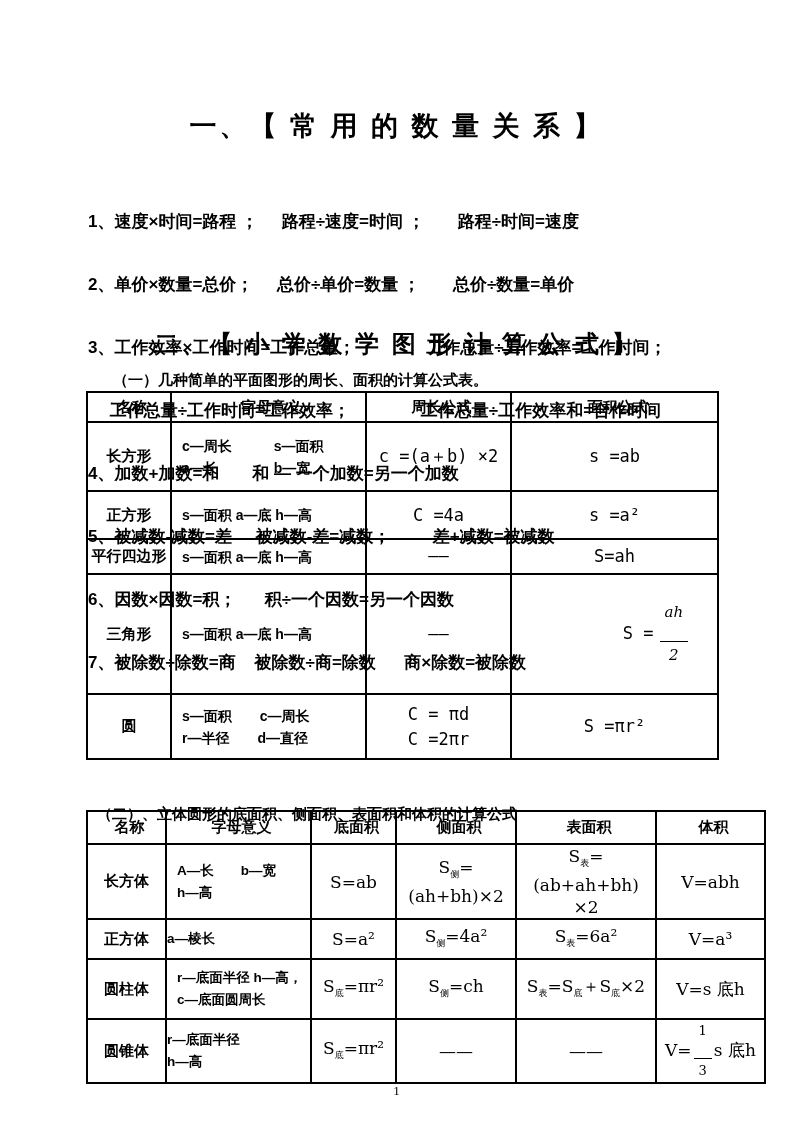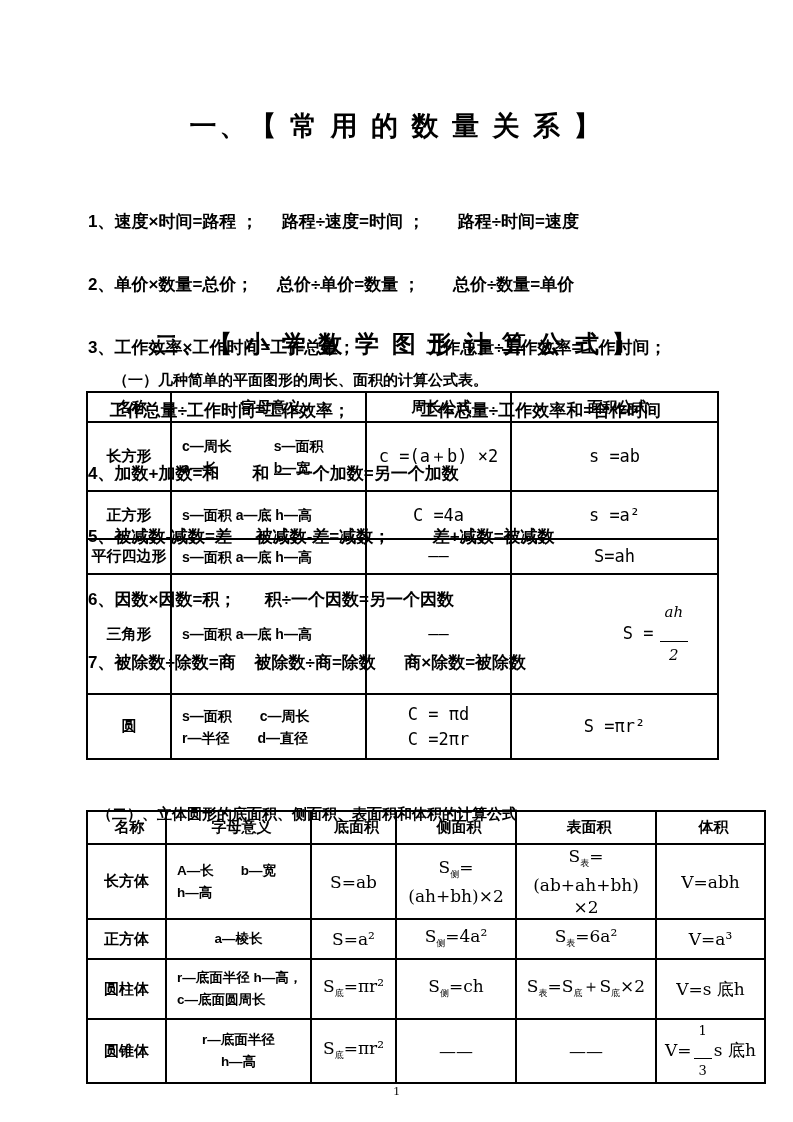--- a/index.html
+++ b/index.html
@@ -26,21 +26,21 @@
   table { position:absolute; border-collapse:collapse; table-layout:fixed; }
   td { border:2px solid #000; vertical-align:middle; text-align:center; overflow:hidden; }
   #t1 { left:86px; top:391px; width:631px; }
   #t2 { left:86px; top:810px; width:678px; }
   .hdr td { font-size:15px; font-weight:bold;padding-left:6px; }
   .name-cell { font-size:15px; font-weight:bold;margin-left:20px; }
   .letters-cell {
     text-align:left; padding-left:10px; font-size:14px; font-weight:bold;
     white-space:pre-wrap; line-height:22px;
   }
-  .letters-center { text-align:center; padding-left:0;margin-top:20px; }
+  .letters-center { padding-left:0;margin-top:20px; }
   .fcell {
     font-family:"DejaVu Sans Mono", monospace; font-size:17px;
     white-space:pre-wrap; line-height:25px;
   }
   .fcell2 {
     font-family:"DejaVu Serif", serif; font-size:17px; line-height:22px;
   }
   .fcell2 span { white-space:pre-wrap; }
   sub { font-size:9px; }
   .frac { display:inline-block; vertical-align:middle; text-align:center; margin-left:6px; }

